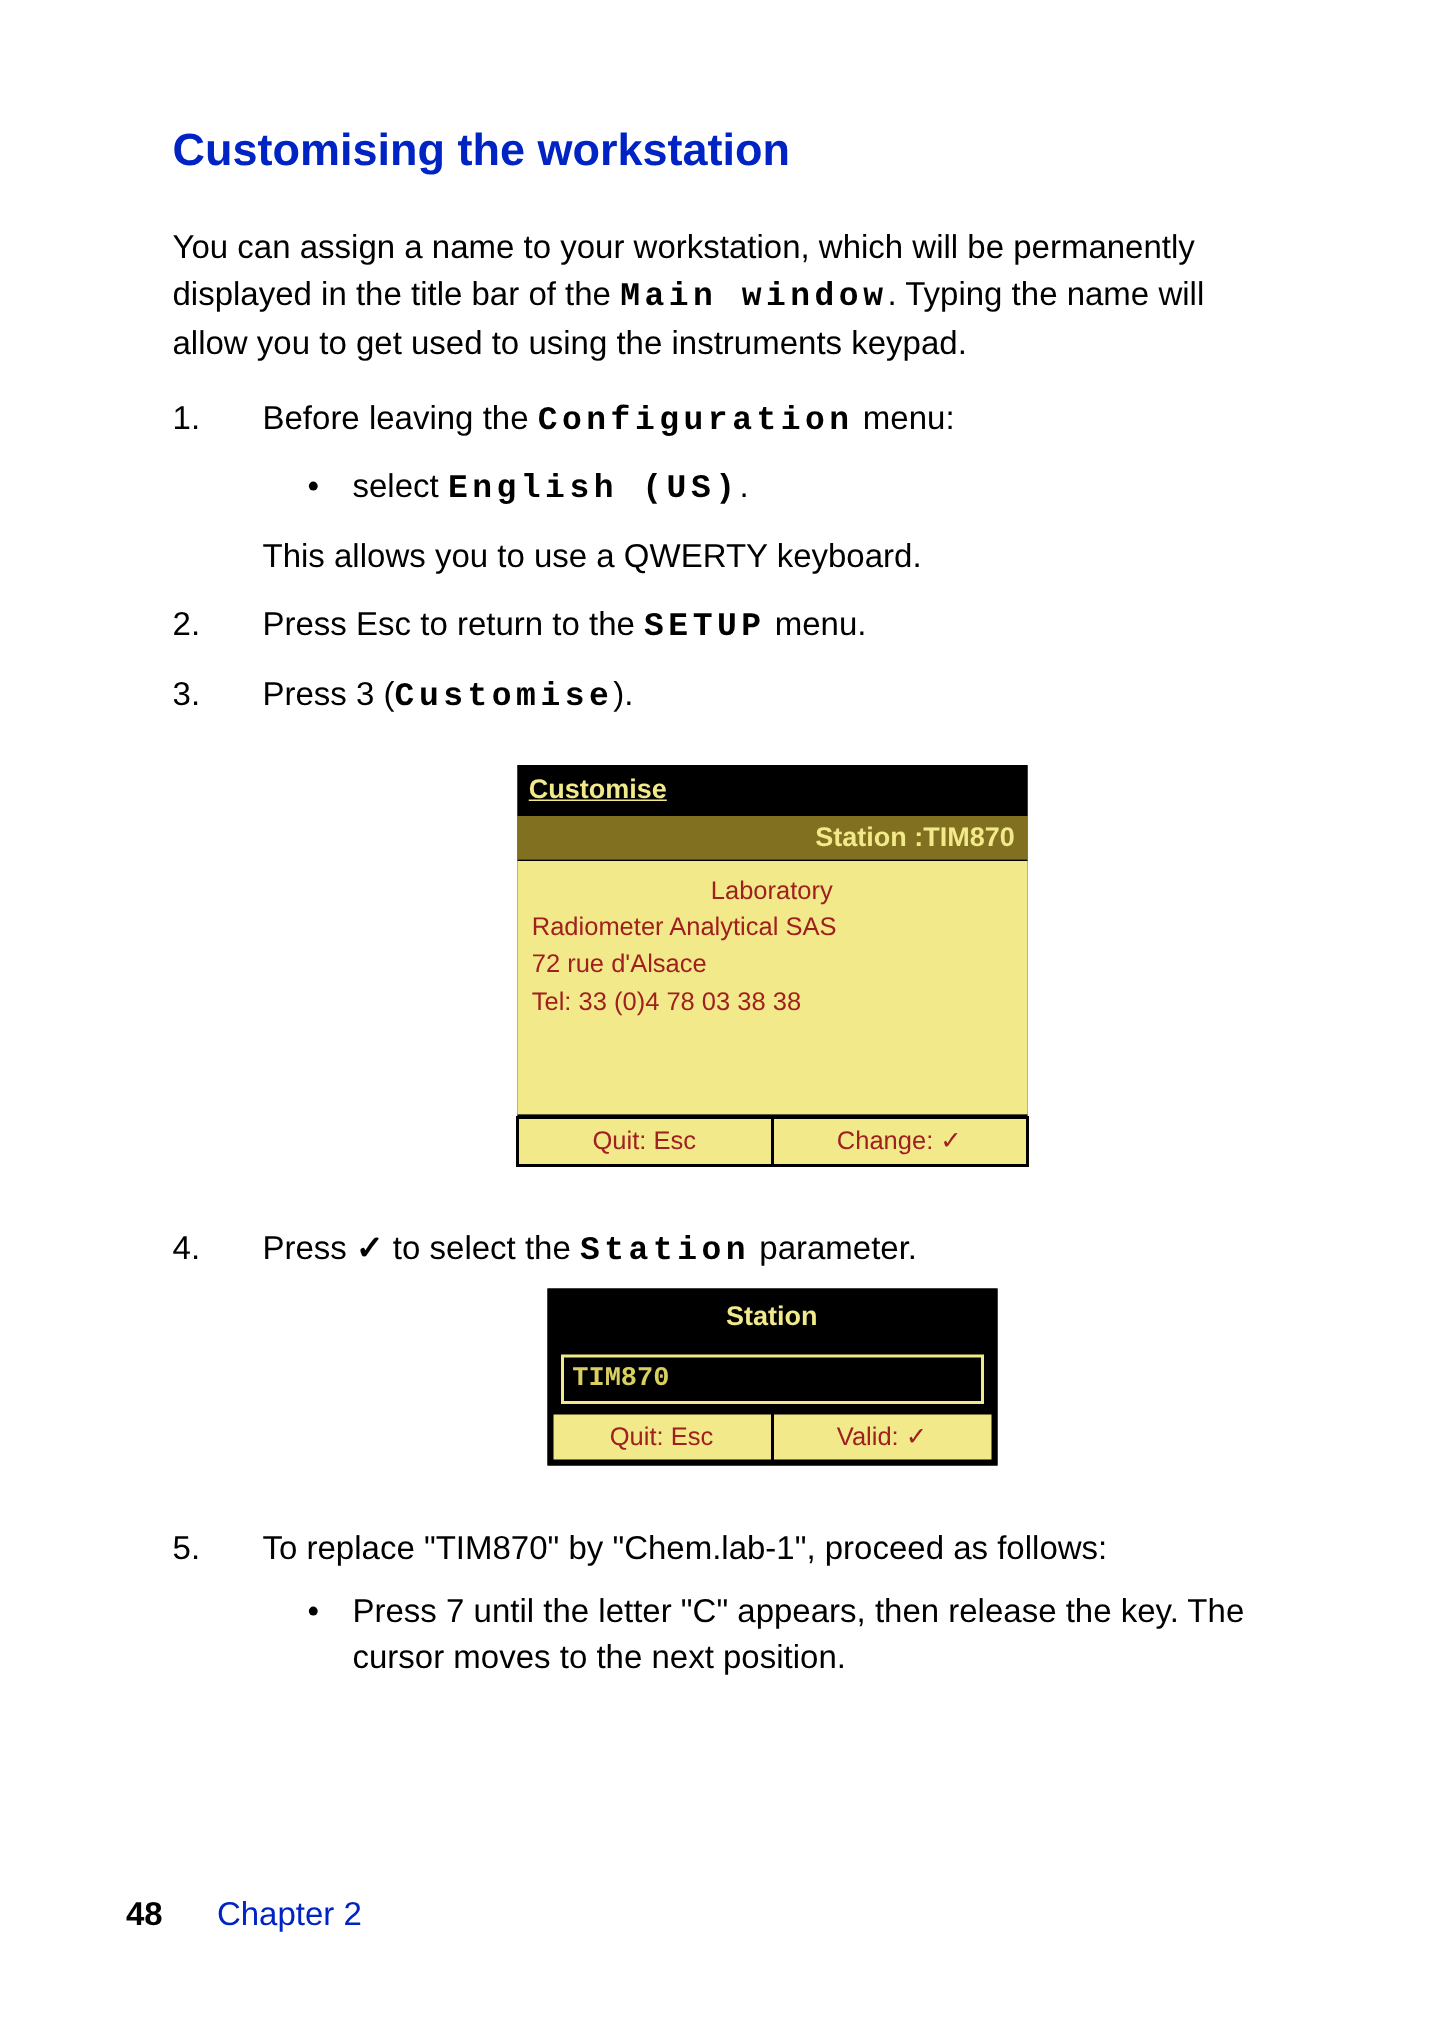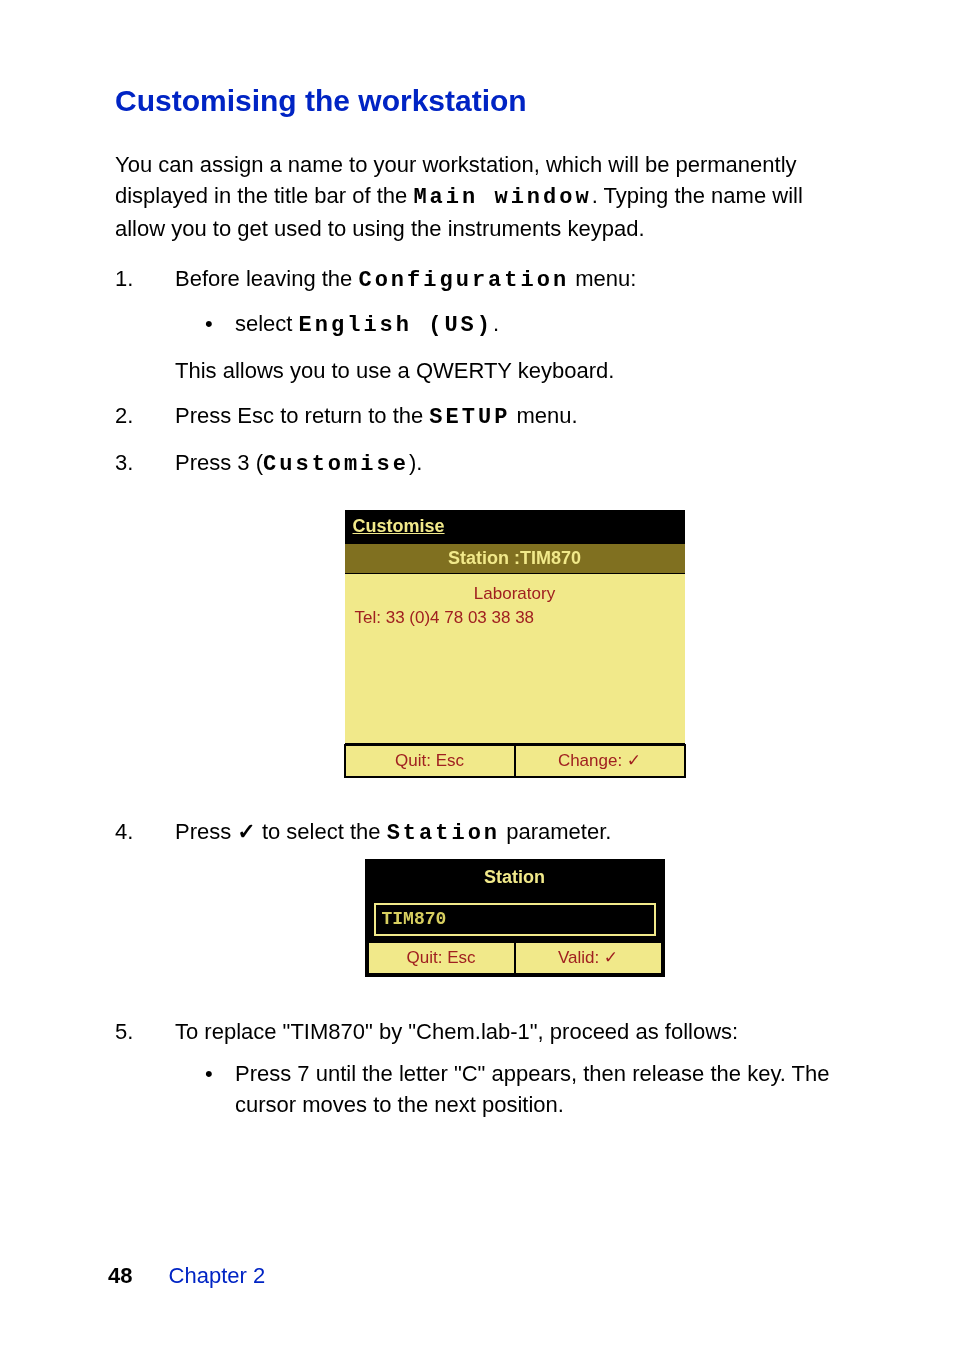--- a/index.html
+++ b/index.html
@@ -63,21 +63,21 @@
       justify-content: space-between;
       font-size: 18px;
       font-weight: bold;
     }
     .lcd .top .titlebar { text-decoration: underline; }
     .lcd .station-row {
       background: #807020;
       color: #f1e98a;
       padding: 2px 8px;
       display: flex;
-      justify-content: center;
+      justify-content: flex-end;
       font-size: 18px;
       font-weight: bold;
     }
     .lcd .body {
       background: #f1e98a;
       color: #a02020;
       padding: 8px 10px 36px 10px;
       font-size: 17px;
       line-height: 1.45;
       min-height: 170px;
@@ -140,21 +140,21 @@
       text-align: center;
       color: #a02020;
       padding: 3px 0;
       font-size: 17px;
       border: 2px solid #000;
       margin: -1px;
     }
     .page-footer {
       position: absolute;
       bottom: 60px;
-      left: 108px;
+      left: 84px;
       font-size: 22px;
     }
     .page-footer .pnum { font-weight: bold; margin-right: 30px; }
     .page-footer .chap { color: #0024c4; }
   </style>
 </head>
 <body>
 
 <h1>Customising the workstation</h1>
 
@@ -185,20 +185,22 @@
         <div class="top">
           <span class="titlebar">Customise</span>
           <span></span>
         </div>
         <div class="station-row">
           <span>Station :</span>
           <span>TIM870</span>
         </div>
         <div class="body">
           <div class="center">Laboratory</div>
+          <div>Radiometer Analytical SAS</div>
+          <div>72 rue d'Alsace</div>
           <div>Tel: 33 (0)4 78 03 38 38</div>
         </div>
         <div class="footer">
           <div class="btn">Quit: Esc</div>
           <div class="btn">Change: ✓</div>
         </div>
       </div>
     </div>
   </li>
 

